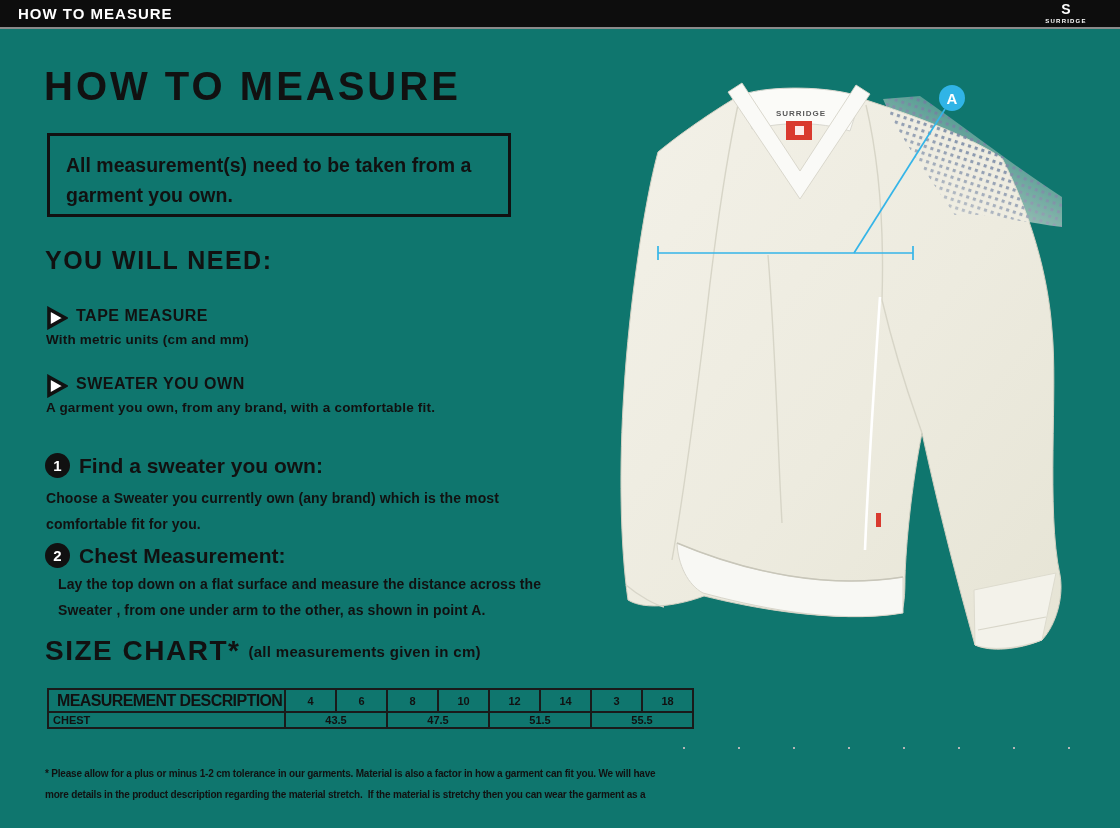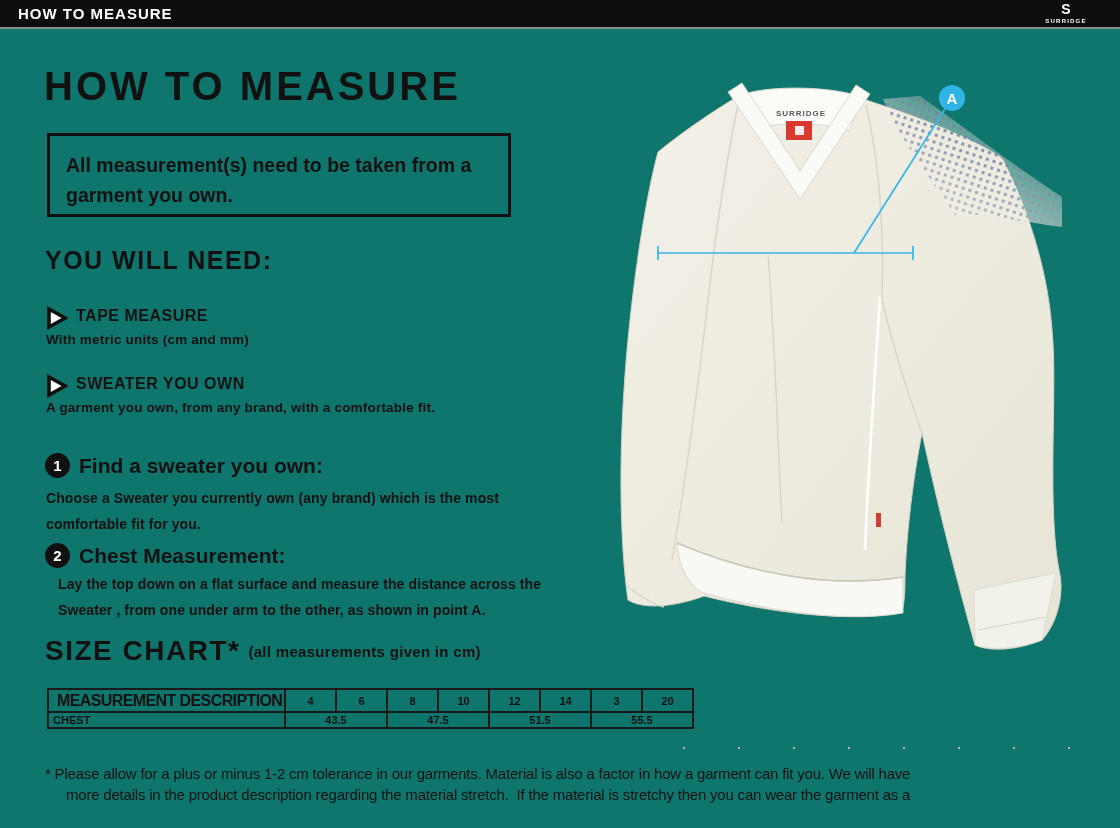--- a/index.html
+++ b/index.html
@@ -33,21 +33,21 @@
   td.desc{font-size:16px;font-weight:700;letter-spacing:-.6px;padding:1px 8px;height:19px;}
   td.num{font-size:11px;font-weight:700;text-align:center;}
   td.metric{font-size:11.5px;font-weight:700;letter-spacing:-.5px;padding:0 4px;height:17px;}
   td.grp{font-size:14.5px;font-weight:700;letter-spacing:-.3px;text-align:center;}
   td.lbl{font-size:11px;font-weight:700;padding:0 4px;height:14px;}
   td.val{font-size:11px;font-weight:700;text-align:center;}
   .dotted-rule{position:absolute;left:683px;top:747px;width:437px;height:2px;
     background:repeating-linear-gradient(90deg,#b5b5b5 0 2px,transparent 2px 55px);}
   
   .footnote{position:absolute;left:45px;top:764px;}
-  .footnote div{font-size:15px;font-weight:400;line-height:20.5px;letter-spacing:-.2px;white-space:pre-wrap;text-align:right;}
+  .footnote div{font-size:10px;font-weight:700;line-height:20.5px;letter-spacing:-.2px;white-space:pre-wrap;}
   
   .sweater{position:absolute;left:618px;top:45px;width:502px;height:660px;}
 </style>
 </head>
 <body>
 
 <div id="page">
 
   <div class="topbar">
     <span class="topbar-title">HOW TO MEASURE</span>
@@ -93,21 +93,21 @@
     <tbody>
         <tr>
       <td class="desc c-desc">MEASUREMENT DESCRIPTION</td>
       <td class="num c-num">4</td>
       <td class="num c-num thin">6</td>
       <td class="num c-num">8</td>
       <td class="num c-num thin">10</td>
       <td class="num c-num">12</td>
       <td class="num c-num thin">14</td>
       <td class="num c-num">3</td>
-      <td class="num c-num thin">20</td>
+      <td class="num c-num thin">18</td>
     </tr>
     <tr>
       <td class="lbl">CHEST</td>
       <td class="val" colspan="2">43.5</td>
       <td class="val" colspan="2">47.5</td>
       <td class="val" colspan="2">51.5</td>
       <td class="val" colspan="2">55.5</td>
     </tr>
   </tbody>
     </table>

